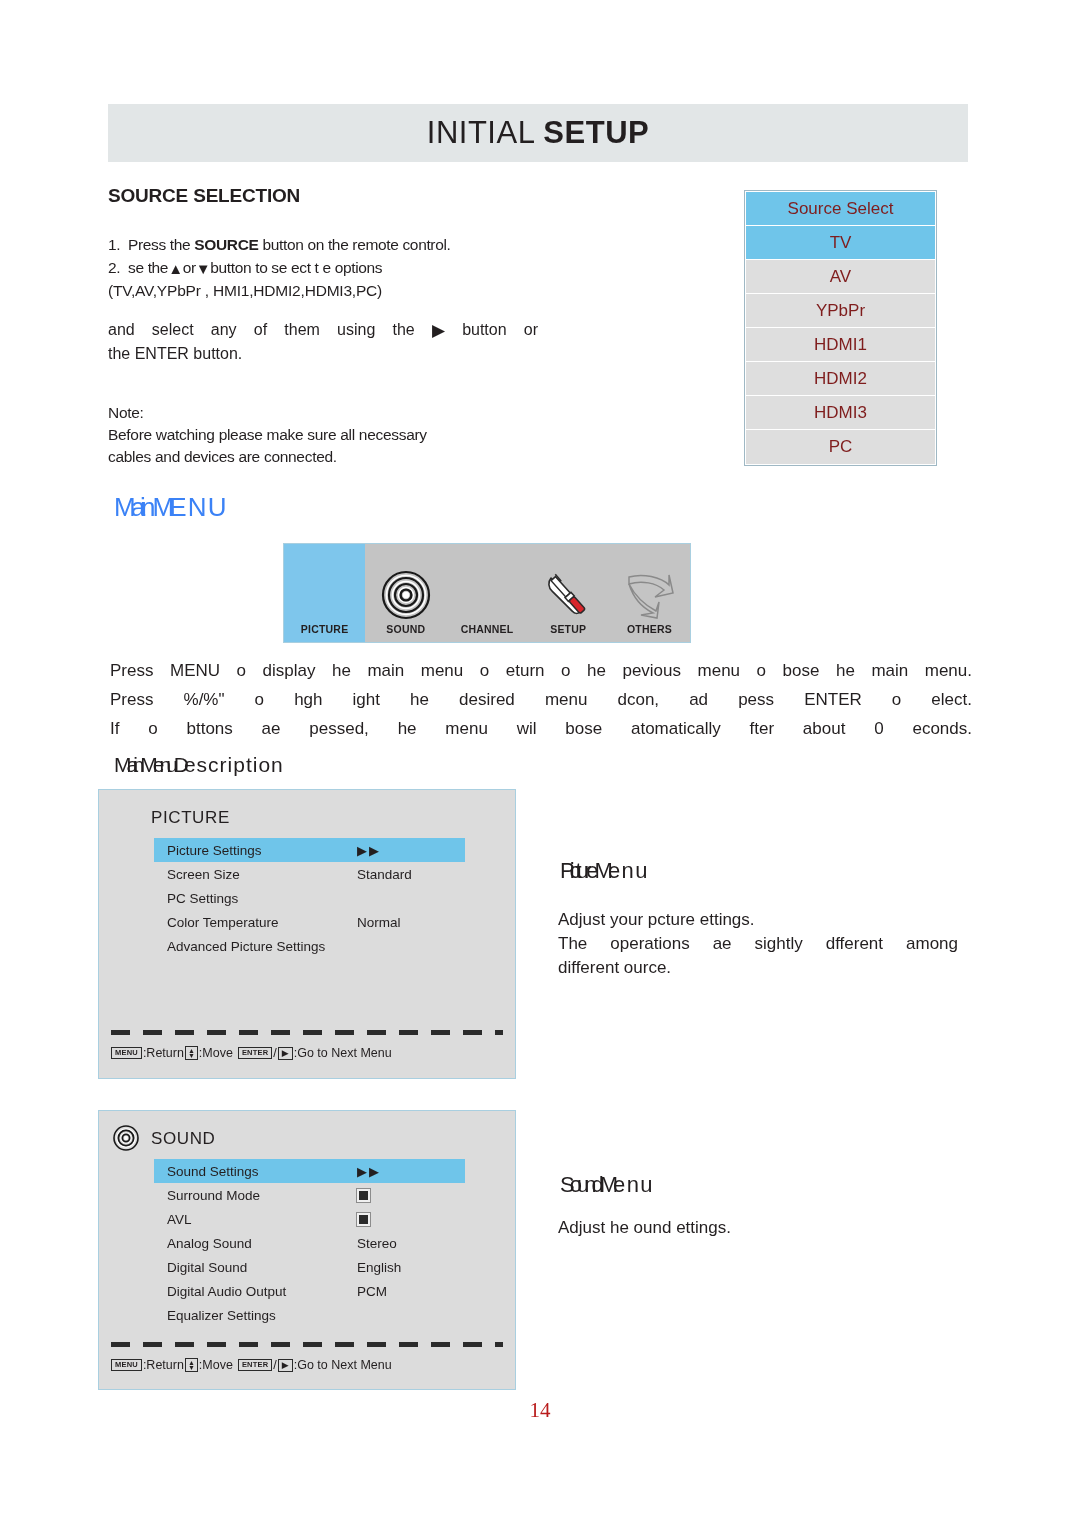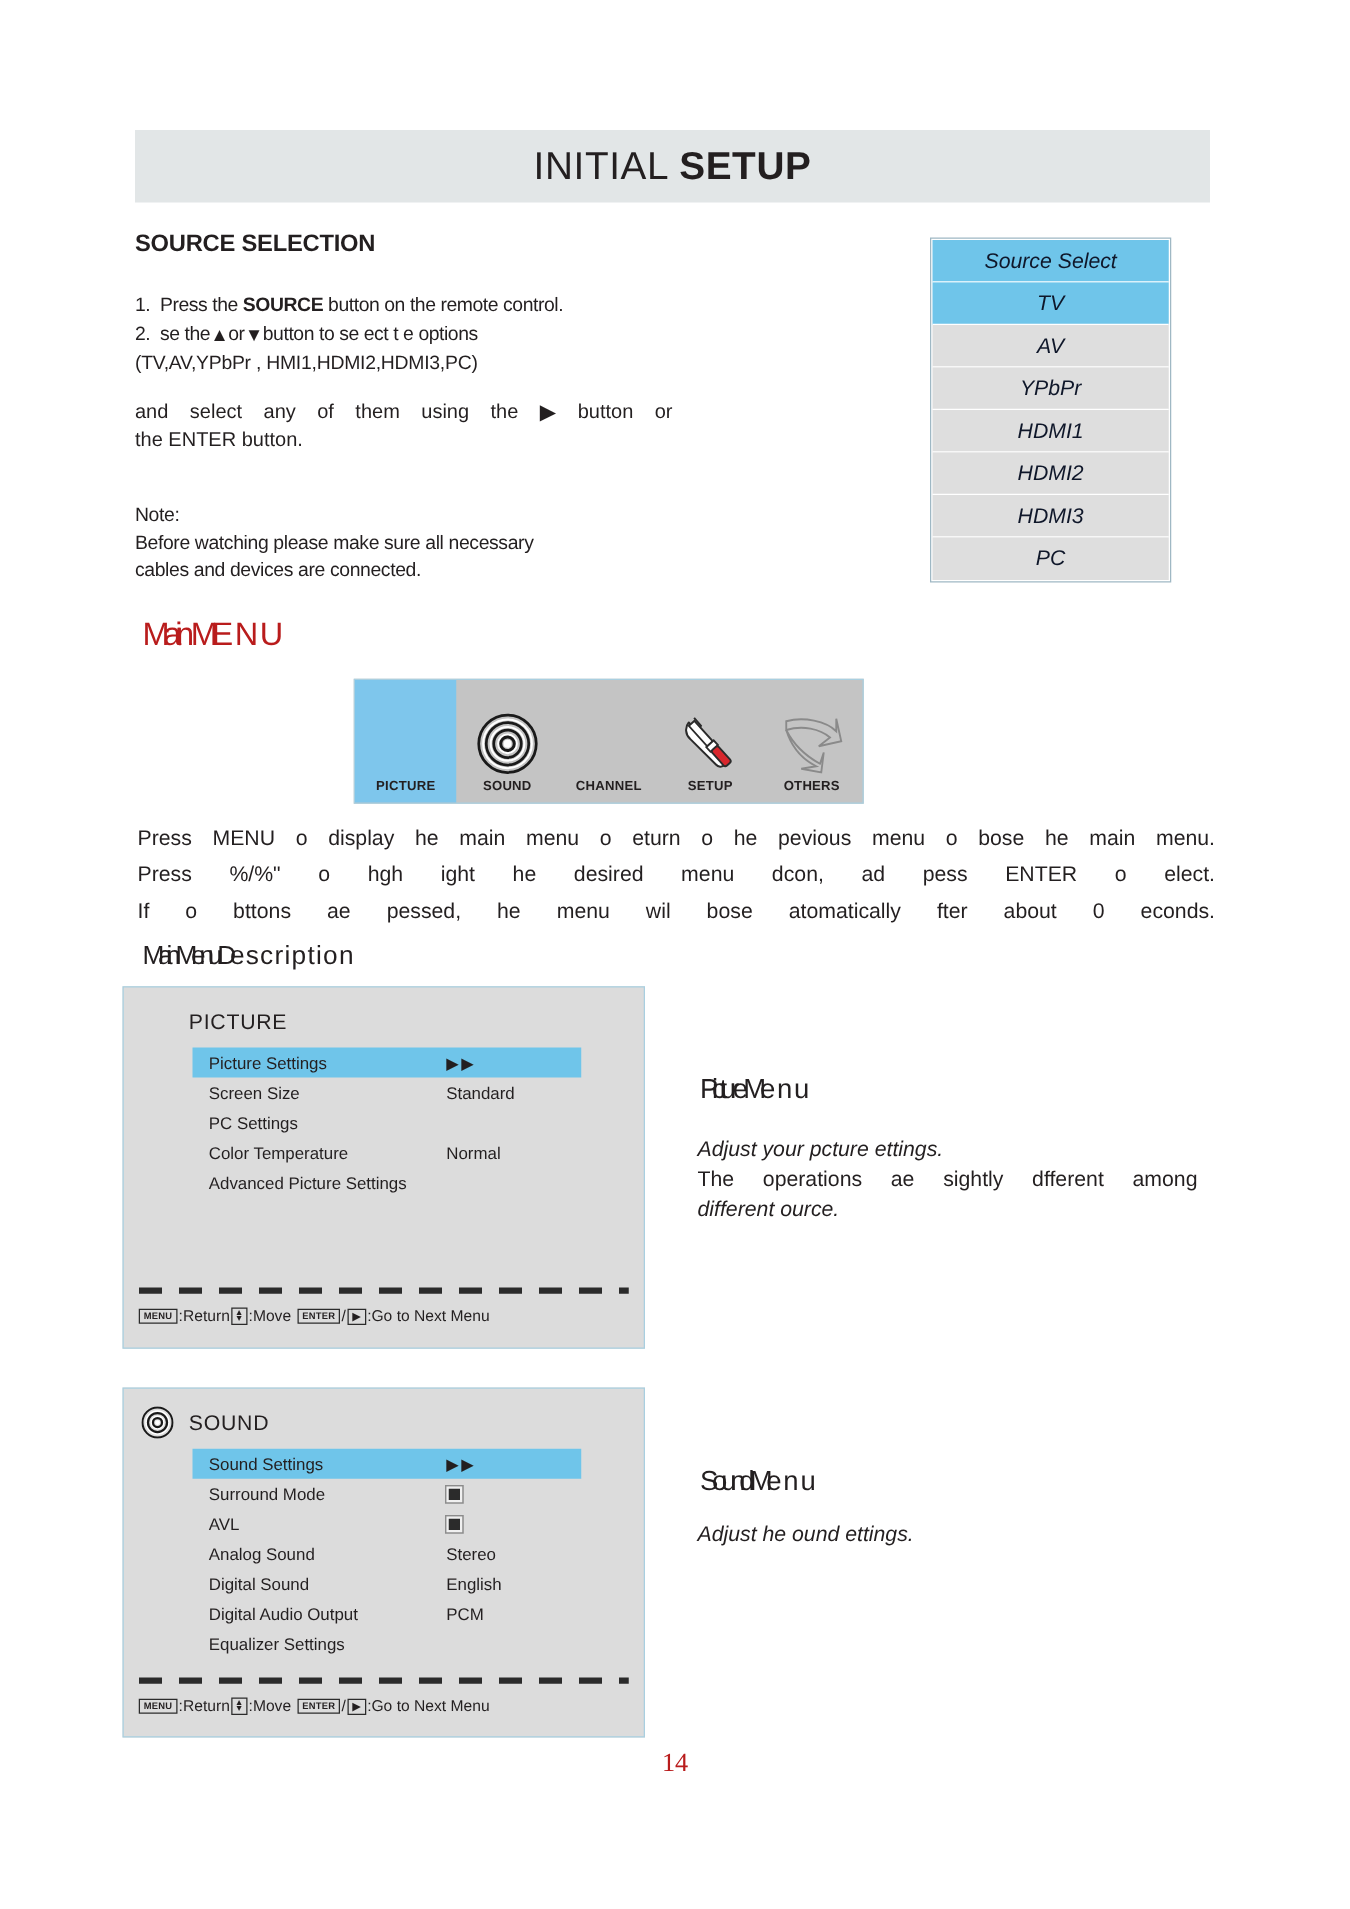--- a/index.html
+++ b/index.html
@@ -118,37 +118,36 @@
     background: #ffffff;
     padding: 1px;
     box-sizing: border-box;
   }
   .src-row {
     height: 34px;
     display: flex;
     align-items: center;
     justify-content: center;
     font-size: 17px;
-    color: #0f172a;
+    color: #7f1d1d;
     background: #dedede;
     border-bottom: 1px solid #ffffff;
     box-sizing: border-box;
-    font-style: italic;
   }
   .src-row:last-child { border-bottom: none; }
   .src-row.hl { background: #6fc5ea; }
 
   
   .h-main-menu {
     position: absolute;
     left: 114px;
     top: 492px;
     font-size: 26px;
     letter-spacing: 1.2px;
-    color: #b91c1c;
+    color: #3b82f6;
   }
   .squish { letter-spacing: -5px; display: inline-block; }
 
   
   .menu-bar {
     position: absolute;
     left: 283px;
     top: 543px;
     width: 408px;
     height: 100px;
@@ -326,21 +325,21 @@
     font-size: 17px;
     line-height: 24px;
     color: #231f20;
     width: 400px;
   }
   .side-p .jrow {
     text-align: justify;
     text-align-last: justify;
     white-space: nowrap;
   }
-  .side-p .jrow.nojust { text-align-last: left; font-style: italic; }
+  .side-p .jrow.nojust { text-align-last: left; }
 
   .h-picture-menu { left: 560px; top: 858px; }
   .p-picture-menu { left: 558px; top: 908px; }
   .h-sound-menu   { left: 560px; top: 1172px; }
   .p-sound-menu   { left: 558px; top: 1216px; }
 
   
   .page-num {
     position: absolute;
     left: 0;

